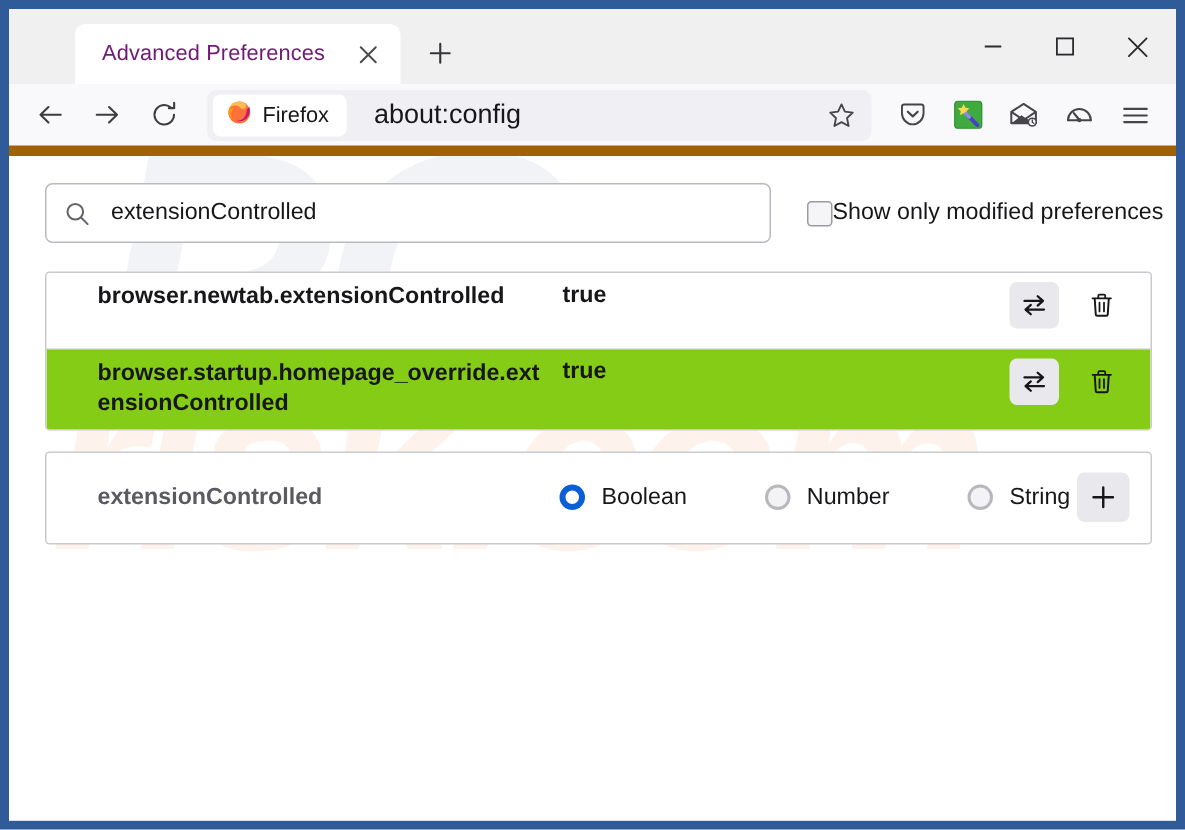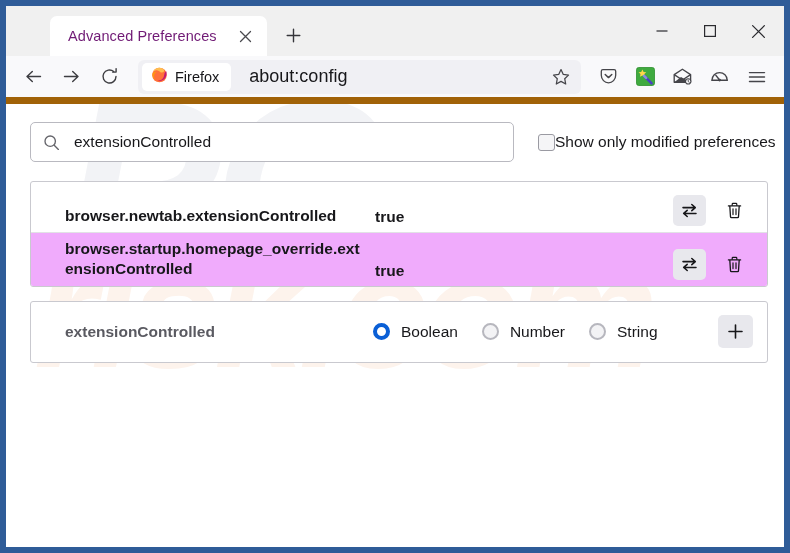--- a/index.html
+++ b/index.html
@@ -253,26 +253,26 @@
   
   .prefs-table {
     margin-top: 19px;
     border: 1px solid #c9c9cf;
     border-radius: 3px;
     background: #ffffff;
     overflow: hidden;
   }
   .prow {
     display: flex;
-    align-items: flex-end;
+    align-items: flex-start;
     min-height: 50px;
     box-sizing: border-box;
     padding: 6px 10px 6px 0;
   }
-  .prow.alt { background: #f0abfc; border-top: 1px solid #e2e2e6; }
+  .prow.alt { background: #84cc16; border-top: 1px solid #e2e2e6; }
   .pname {
     width: 330px;
     flex: none;
     padding-left: 34px;
     box-sizing: border-box;
     font-size: 15.5px;
     font-weight: bold;
     color: #17171a;
     line-height: 1.32;
     word-break: break-word;
@@ -317,21 +317,21 @@
     flex: none;
     padding-left: 34px;
     box-sizing: border-box;
     font-size: 15.5px;
     font-weight: bold;
     color: #5a5a61;
   }
   .radios {
     display: flex;
     align-items: center;
-    gap: 24px;
+    gap: 52px;
     flex: 1;
     padding-left: 12px;
   }
   .radio-item {
     display: flex;
     align-items: center;
     gap: 11px;
   }
   .radio {
     width: 17px; height: 17px;

